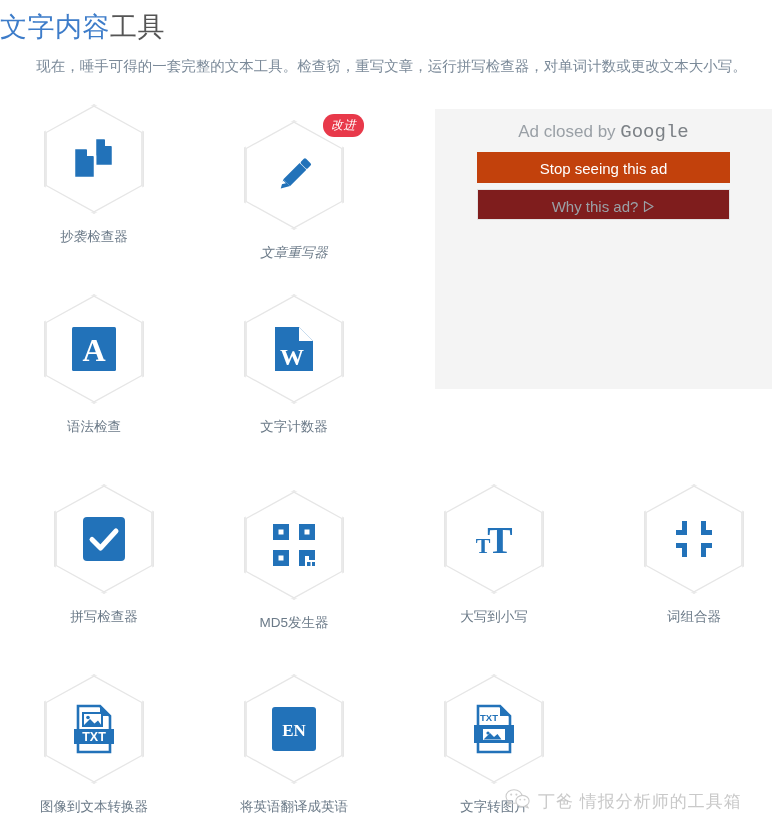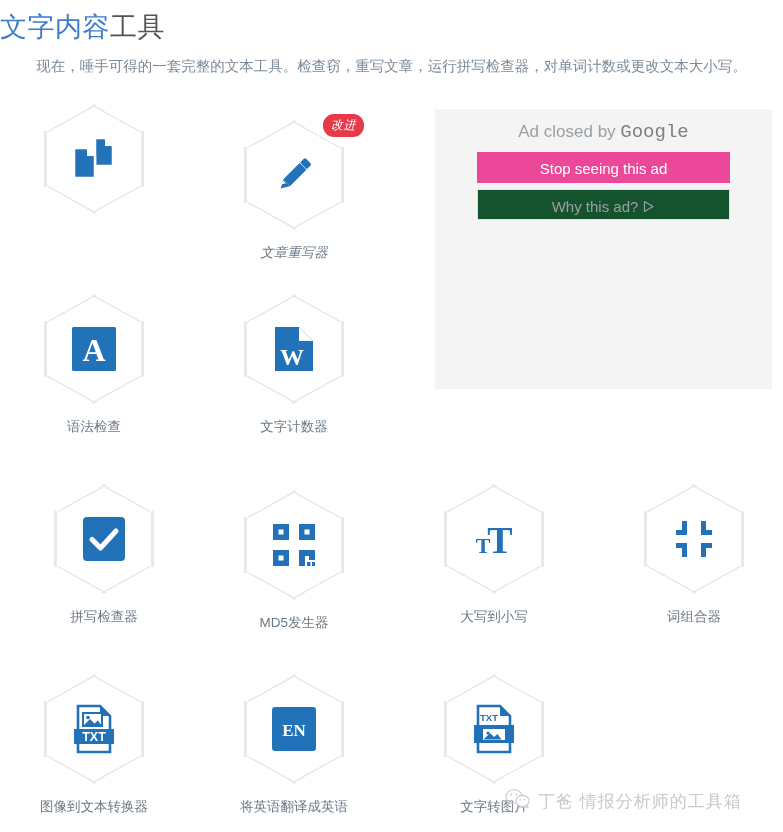--- a/index.html
+++ b/index.html
@@ -122,35 +122,35 @@
     font-size: 19px;
     font-family: Liberation Mono, monospace;
     letter-spacing: 0px;
   }
   .ad-btn-primary {
     display: block;
     margin: 8px auto 0 auto;
     width: 253px;
     height: 31px;
     line-height: 31px;
-    background: #ec4899;
+    background: #c2410c;
     color: #ffffff;
     font-size: 15px;
     text-align: center;
     border: none;
     cursor: pointer;
     font-family: inherit;
   }
   .ad-btn-secondary {
     display: block;
     margin: 6px auto 0 auto;
     width: 253px;
     height: 31px;
     line-height: 31px;
-    background: #14532d;
+    background: #7f1d1d;
     color: #9aa0a6;
     font-size: 15px;
     text-align: center;
     border: 1px solid #e3e3e3;
     cursor: pointer;
     font-family: inherit;
   }
   .ad-btn-secondary .play {
     display: inline-block;
     vertical-align: -1px;
@@ -189,20 +189,21 @@
         </div>
         <div class="hex-icon">
           <svg width="50" height="48" viewBox="0 0 50 48">
         <path d="M26 3 h10 l8 8 v20 h-18 z" fill="#2272b9" stroke="#ffffff" stroke-width="2.5"></path>
         <path d="M36 3 v8 h8 z" fill="#ffffff"></path>
         <path d="M5 13 h13 l8 8 v22 h-21 z" fill="#2272b9" stroke="#ffffff" stroke-width="2.5"></path>
         <path d="M18 13 v8 h8 z" fill="#ffffff"></path>
       </svg>
         </div>
       </div>
+      <div class="tool-label">抄袭检查器</div>
     </div>
     <div class="tool" style="left: 214px; top: 16px; font-style: italic;">
       <div class="hex-wrap">
         <div class="hex">
           <svg viewBox="0 0 100 110" preserveAspectRatio="none">
             <path d="M50 1.2 L98.8 28 L98.8 82 L50 108.8 L1.2 82 L1.2 28 Z" fill="#ffffff" stroke="#e6e6e6" stroke-width="1.3" stroke-linejoin="round"></path>
           </svg>
         </div>
         <div class="hex-icon">
           <svg width="46" height="46" viewBox="0 0 46 46">

